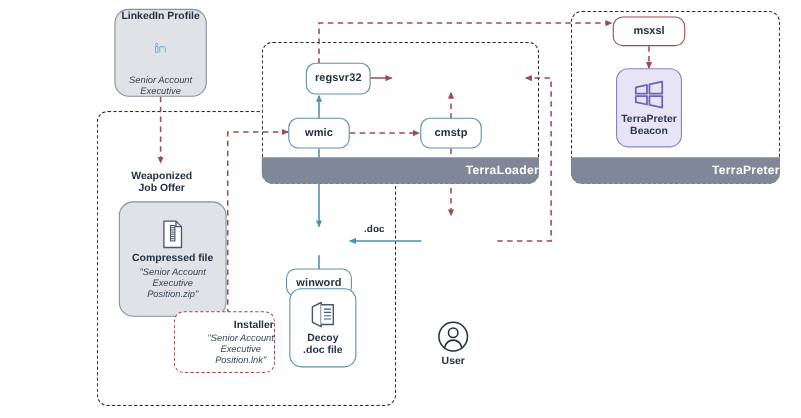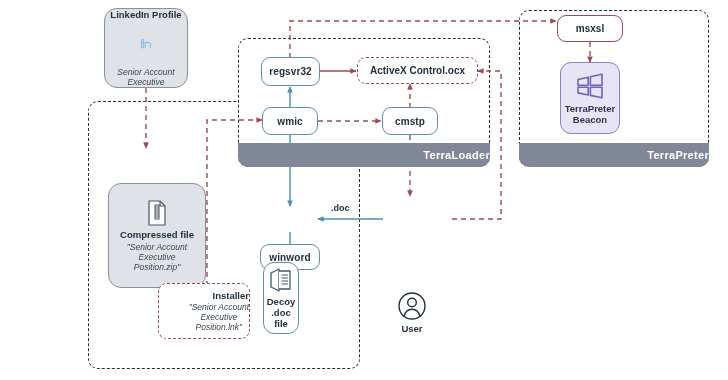--- a/index.html
+++ b/index.html
@@ -103,20 +103,22 @@
     <div class="title-b">LinkedIn Profile</div>
     <svg class="ic" width="34" height="28" viewBox="0 0 34 28">
       <circle cx="8" cy="6" r="2.6" fill="none" stroke="#4a9fd4" stroke-width="1.7"></circle>
       <rect x="5.2" y="11" width="5.6" height="14" rx="1" fill="none" stroke="#4a9fd4" stroke-width="1.7"></rect>
       <path d="M15,25 L15,11 L20,11 L20,13 C21.4,11 23.4,10.6 25.2,11.4 C27,12.2 28,14 28,16.2 L28,25" fill="none" stroke="#4a9fd4" stroke-width="1.7" stroke-linejoin="round"></path>
     </svg>
     <div class="sub-i" style="white-space:pre-line;">Senior Account
 Executive</div>
   </div>
 
+  <div class="lbl" style="left:104px;top:155px;width:86px;white-space:pre-line;">Weaponized
+Job Offer</div>
 
   <div class="node gray-card" style="left:108px;top:183px;width:98px;height:105px;gap:2px;">
     <svg class="ic" width="22" height="28" viewBox="0 0 22 28">
       <path d="M3,2 L14,2 L19,7 L19,26 L3,26 Z" fill="#ffffff" stroke="#4a5566" stroke-width="1.2" stroke-linejoin="round"></path>
       <path d="M14,2 L14,7 L19,7" fill="none" stroke="#4a5566" stroke-width="1.2"></path>
       <rect x="9" y="6" width="4" height="14" fill="none" stroke="#4a5566" stroke-width="1"></rect>
       <path d="M9,8 H13 M9,10 H13 M9,12 H13 M9,14 H13 M9,16 H13 M9,18 H13" stroke="#4a5566" stroke-width=".9"></path>
     </svg>
     <div class="title-b">Compressed file</div>
     <div class="sub-i" style="white-space:pre-line;">"Senior Account
@@ -124,43 +126,40 @@
 Position.zip"</div>
   </div>
 
   <div class="node red-dashed-box" style="left:158px;top:283px;width:92px;height:56px;gap:1px;font-weight:normal;align-items:flex-end;">
     <div class="title-b">Installer</div>
     <div class="sub-i" style="white-space:pre-line;">"Senior Account
 Executive
 Position.lnk"</div>
   </div>
 
-  <div class="node teal-box" style="left:261px;top:57px;width:59px;height:29px;">
+  <div class="node teal-box" style="left:278px;top:57px;width:59px;height:29px;">
     <span>regsvr32</span>
   </div>
 
-  <div class="node red-dashed-box" style="left:357px;top:57px;width:121px;height:27px;">
-    <span>ActiveX Control.ocx</span>
-  </div>
 
   <div class="node teal-box" style="left:262px;top:107px;width:56px;height:28px;">
     <span>wmic</span>
   </div>
 
   <div class="node teal-box" style="left:382px;top:107px;width:56px;height:28px;">
     <span>cmstp</span>
   </div>
 
   <div class="node teal-box" style="left:260px;top:206px;width:60px;height:26px;margin-top:38px;">
     <span>winword</span>
   </div>
 
   <div class="lbl-sm" style="left:331px;top:203px;">.doc</div>
 
-  <div class="node plain-card" style="left:263px;top:262px;width:36px;height:72px;gap:3px;">
+  <div class="node plain-card" style="left:263px;top:262px;width:61px;height:72px;gap:3px;">
     <svg class="ic" width="28" height="26" viewBox="0 0 28 26">
       <path d="M4,6 L12,2 L12,24 L4,20 Z" fill="#ffffff" stroke="#3f5a6e" stroke-width="1.3" stroke-linejoin="round"></path>
       <path d="M12,4 L23,4 L23,22 L12,22" fill="#ffffff" stroke="#3f5a6e" stroke-width="1.3" stroke-linejoin="round"></path>
       <path d="M14.5,8 H21 M14.5,11 H21 M14.5,14 H21 M14.5,17 H21" stroke="#3f5a6e" stroke-width="1"></path>
     </svg>
     <div class="title-b" style="white-space:pre-line;">Decoy
 .doc file</div>
   </div>
 
 

